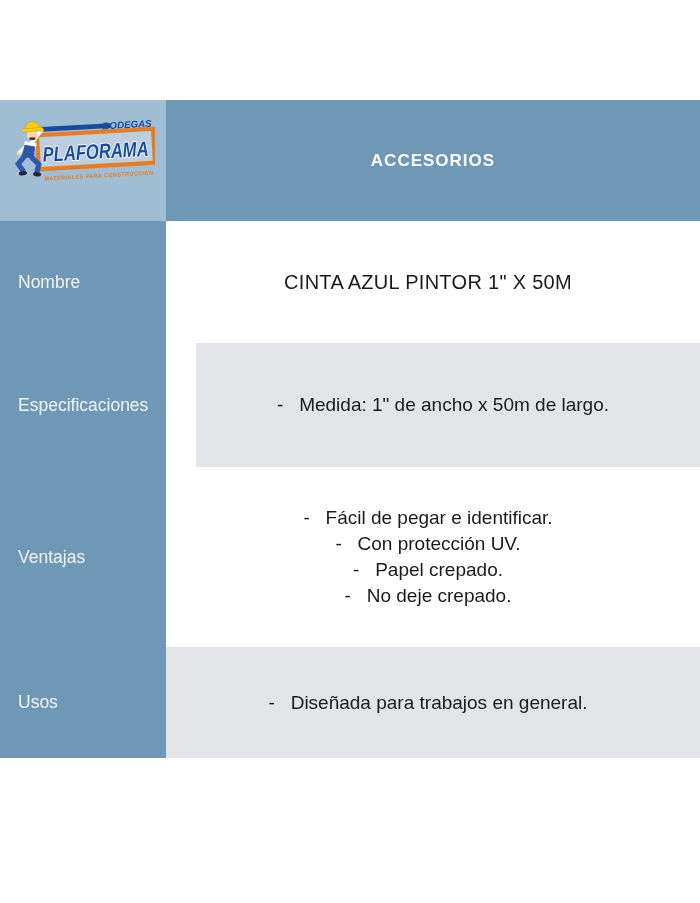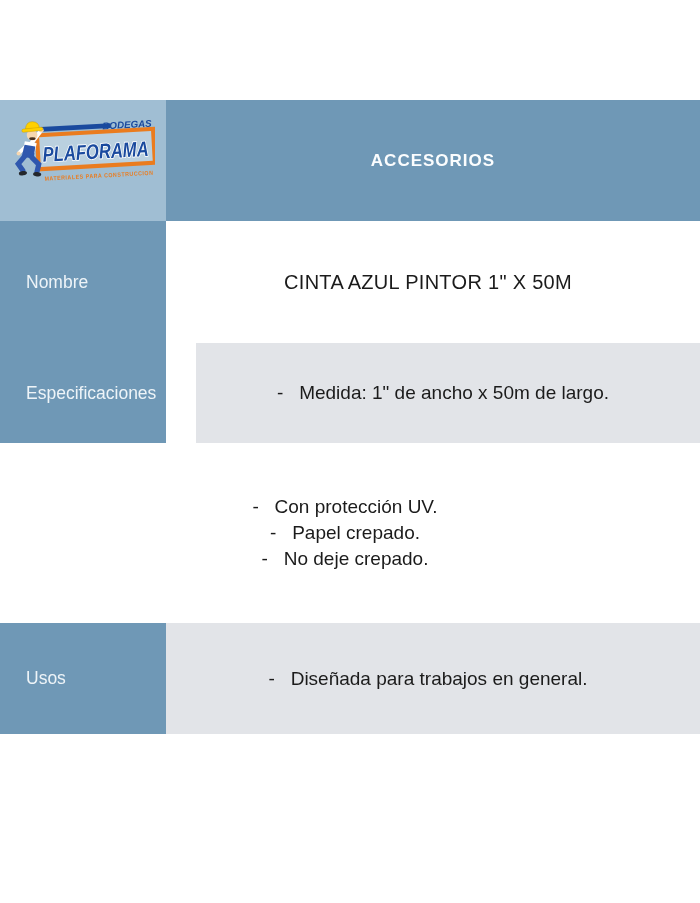--- a/index.html
+++ b/index.html
@@ -37,36 +37,36 @@
     letter-spacing: 1px;
   }
 
   
   .label-cell {
     width: 166px; flex: none;
     background: #6f98b6;
     color: #eef4f8;
     font-size: 17.5px;
     display: flex; align-items: center;
-    padding-left: 26px;
+    padding-left: 18px;
   }
   .content-cell {
     flex: 1;
     display: flex; flex-direction: column;
     justify-content: center; align-items: center;
     color: #1b1b1b;
     font-size: 19px;
     line-height: 26px;
     padding-right: 10px;
   }
   .bg-white { background: #ffffff; }
   .bg-gray  { background: #e2e4e8; }
 
   .row-nombre  { height: 122px; }
-  .row-espec   { height: 100px; gap: 30px; }
+  .row-espec   { height: 124px; gap: 30px; }
   .row-ventajas{ height: 180px; }
   .row-usos    { height: 111px; }
 
   .line { white-space: pre-wrap; text-align: center; }
   .product-name { font-size: 20px; letter-spacing: 0.3px; }
 </style>
 </head>
 <body>
 
 <div class="page">
@@ -126,21 +126,25 @@
     <div class="row row-espec">
       <div class="label-cell">
         <span>Especificaciones</span>
       </div>
       <div class="content-cell bg-gray">
         <div class="line">-   Medida: 1" de ancho x 50m de largo.</div>
       </div>
     </div>
 
     <div class="row row-ventajas">
+      <div class="label-cell">
+        <span>Ventajas</span>
+      </div>
       <div class="content-cell bg-white">
+        <div class="line">-   Fácil de pegar e identificar.</div>
         <div class="line">-   Con protección UV.</div>
         <div class="line">-   Papel crepado.</div>
         <div class="line">-   No deje crepado.</div>
       </div>
     </div>
 
     <div class="row row-usos">
       <div class="label-cell">
         <span>Usos</span>
       </div>

